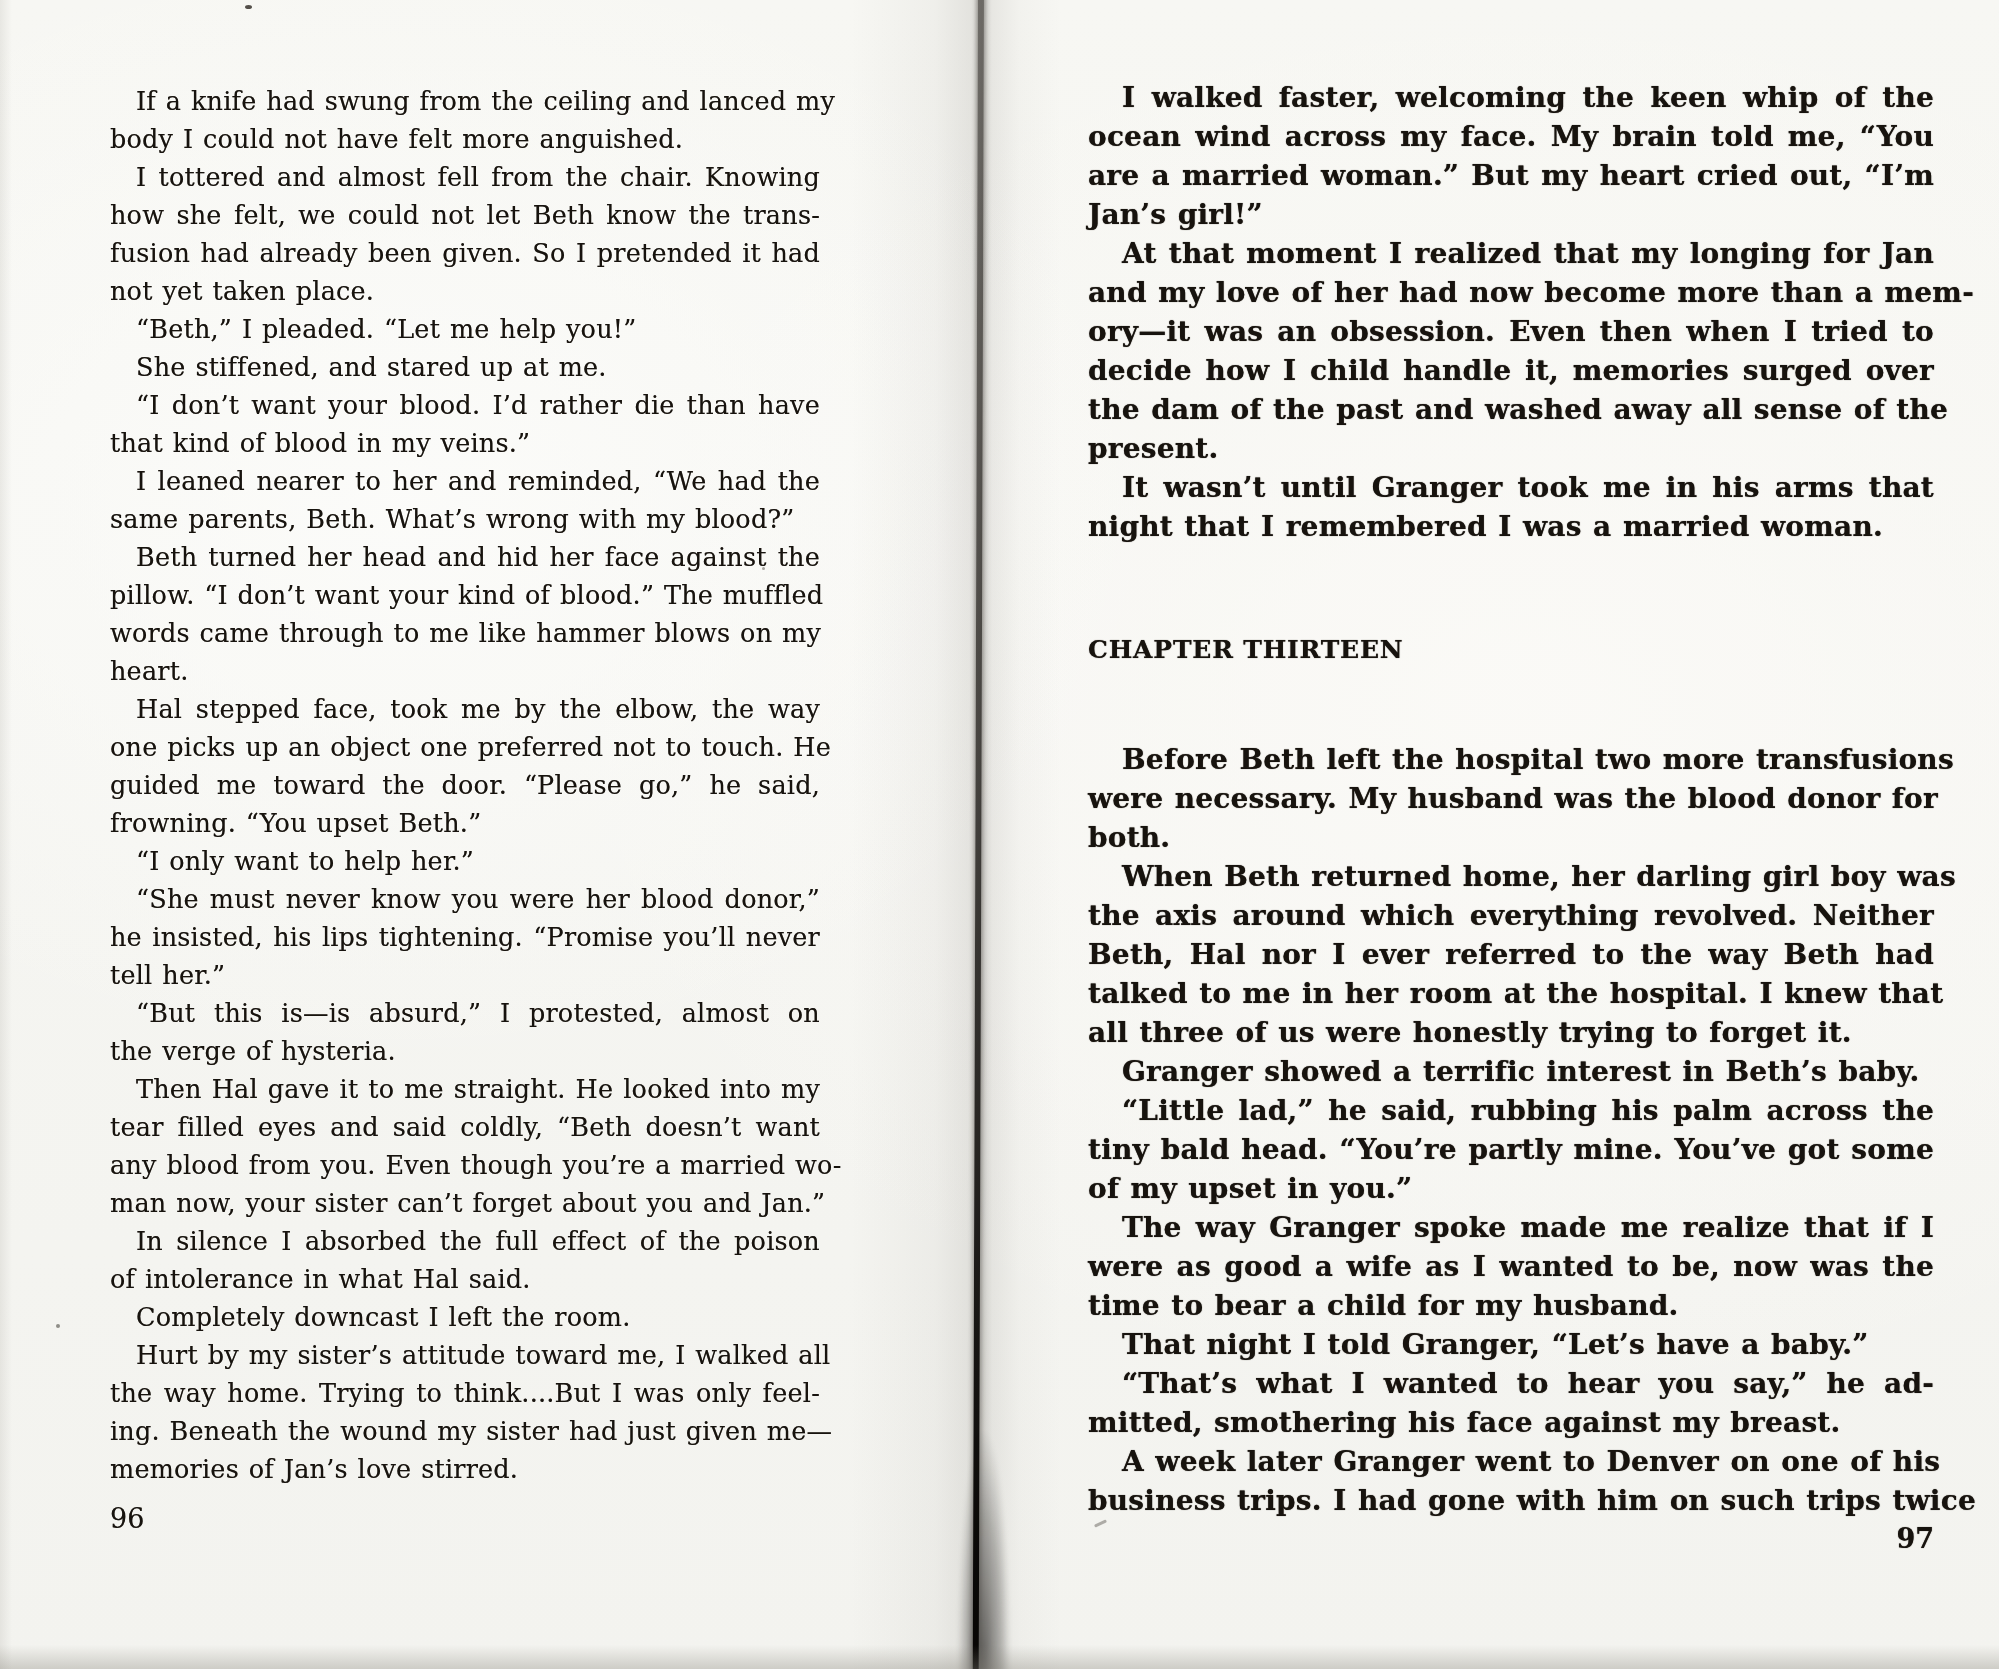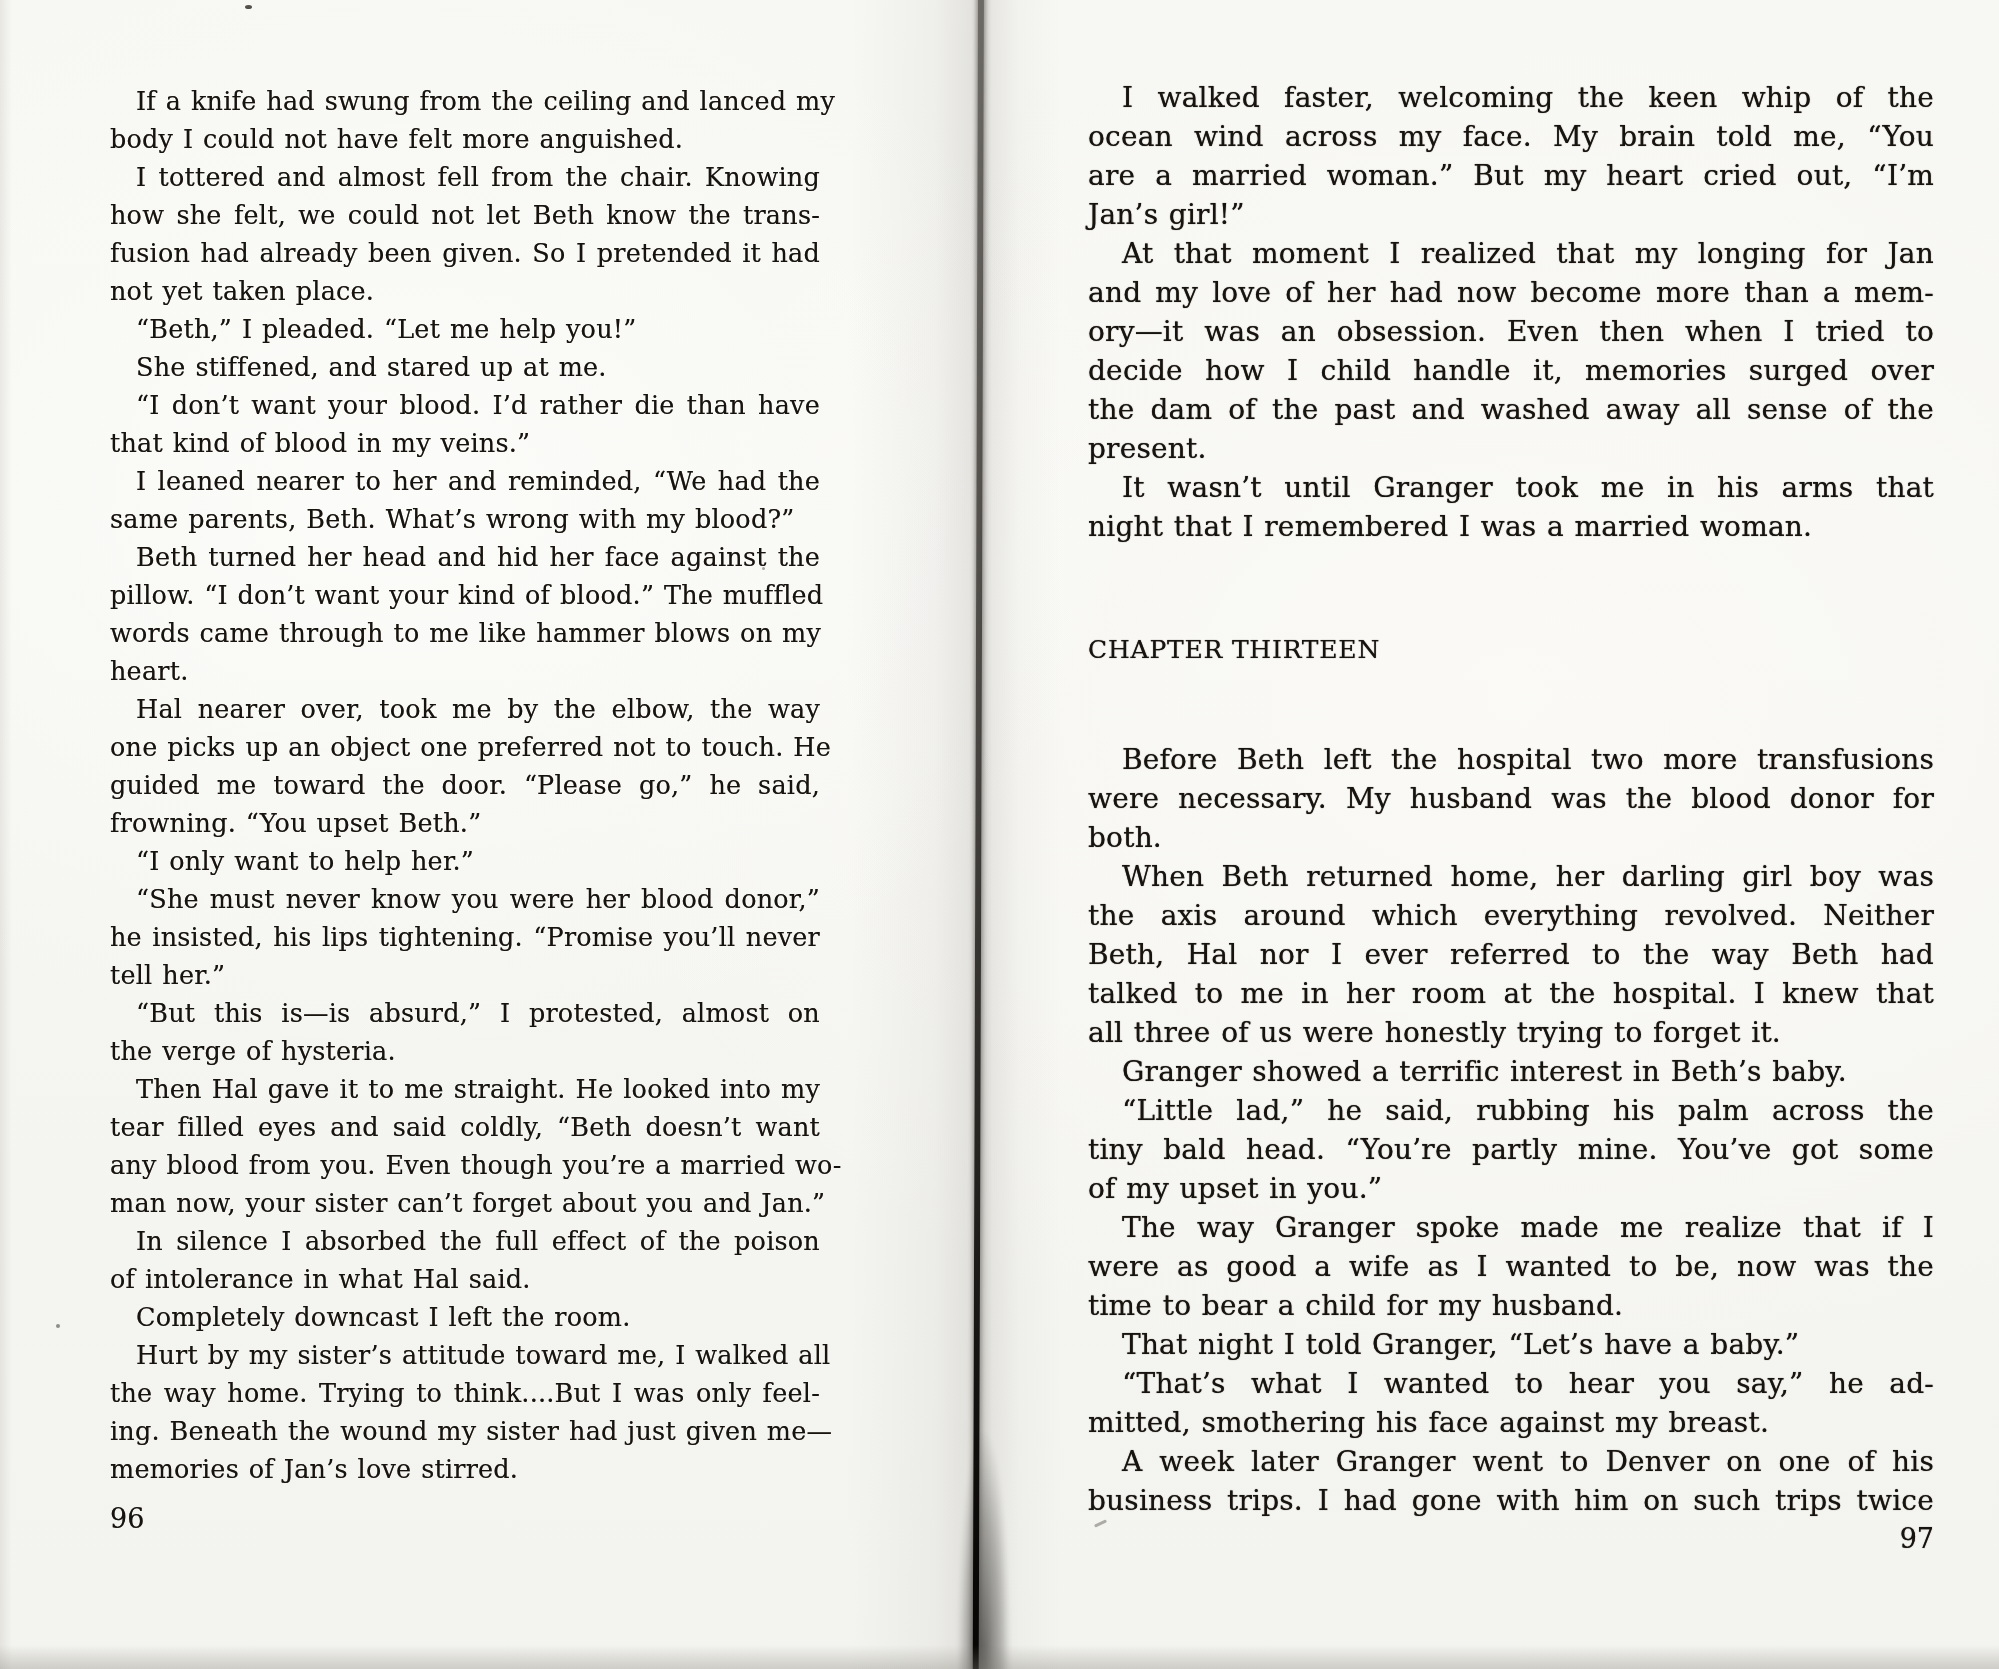--- a/index.html
+++ b/index.html
@@ -13,21 +13,21 @@
       linear-gradient(#f7f7f3, #f3f3ef);
     font-family:"DejaVu Serif","Liberation Serif",serif;
     color:#17130e;
   }
 
   
   .page { position:absolute;margin-left:44px; }
   .page-left  { left:66px;  top:82px; width:710px; font-size:25.5px;
                 text-shadow:0 0 0.4px rgba(35,28,20,0.55); }
   .page-right { left:1044px; top:78px; width:846px; font-size:28px;
-                text-shadow:0 0 0.9px rgba(25,18,10,0.8); }
+                text-shadow:0 0 0.9px rgba(25,18,10,0.8);font-weight:bold; }
 
   .para { margin:0; padding:0; }
   .ln {
     height:38px; line-height:38px;
     text-align:justify; text-align-last:justify;
     white-space:nowrap;
     word-spacing:1.5px;
     letter-spacing:0.2px;
   }
   .page-right .ln { height:39px; line-height:39px; }
@@ -128,21 +128,21 @@
       <div class="ln first">I leaned nearer to her and reminded, “We had the</div>
       <div class="ln last">same parents, Beth. What’s wrong with my blood?”</div>
     </div>
     <div class="para">
       <div class="ln first">Beth turned her head and hid her face against the</div>
       <div class="ln">pillow. “I don’t want your kind of blood.” The muffled</div>
       <div class="ln">words came through to me like hammer blows on my</div>
       <div class="ln last">heart.</div>
     </div>
     <div class="para">
-      <div class="ln first">Hal nearer over, took me by the elbow, the way</div>
+      <div class="ln first">Hal stepped face, took me by the elbow, the way</div>
       <div class="ln">one picks up an object one preferred not to touch. He</div>
       <div class="ln">guided me toward the door. “Please go,” he said,</div>
       <div class="ln last">frowning. “You upset Beth.”</div>
     </div>
     <div class="para">
       <div class="ln first last">“I only want to help her.”</div>
     </div>
     <div class="para">
       <div class="ln first">“She must never know you were her blood donor,”</div>
       <div class="ln">he insisted, his lips tightening. “Promise you’ll never</div>

